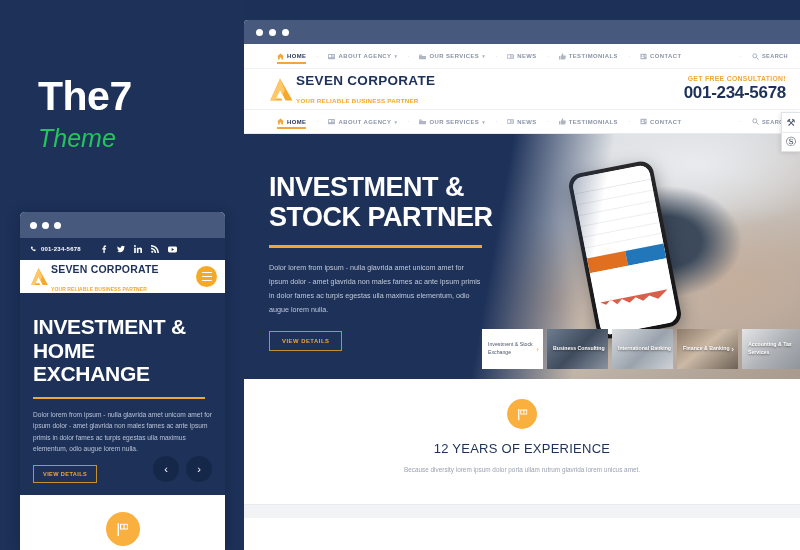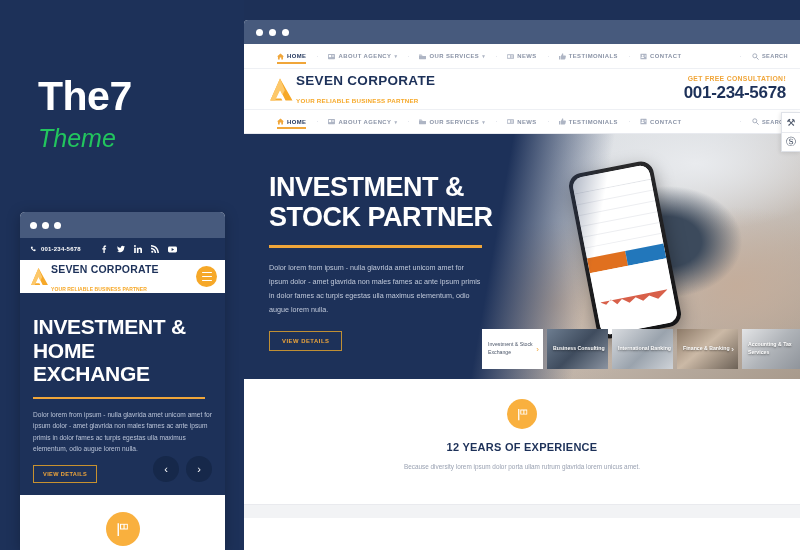--- a/index.html
+++ b/index.html
@@ -219,21 +219,21 @@
   
   .features {
     background: #ffffff; display: flex; padding: 20px 14px 0 14px; height: 125px;
   }
   .feat { flex: 1; text-align: center; padding: 0 8px; }
   .feat-ic {
     width: 30px; height: 30px; border-radius: 50%; background: #f9b03e;
     margin: 0 auto 12px auto; display: flex; align-items: center; justify-content: center;
   }
   .feat-title {
-    font-size: 11px; font-weight: bold; color: #1d3159; letter-spacing: 0.25px; margin-bottom: 8px;
+    font-size: 13px; font-weight: normal; color: #1d3159; letter-spacing: 0.25px; margin-bottom: 8px;
   }
   .feat-body { font-size: 6.4px; color: #9aa2b2; line-height: 1.85; }
   .br-bottom { background: #f2f3f5; height: 14px; border-top: 1px solid #e9eaee; }
 
   
   .tools {
     position: absolute; right: 0; top: 112px; width: 19px;
     background: #ffffff; border: 1px solid #dfe2e8; border-right: none;
     display: flex; flex-direction: column; z-index: 20;
     box-shadow: -1px 1px 4px rgba(0,0,0,0.10);

